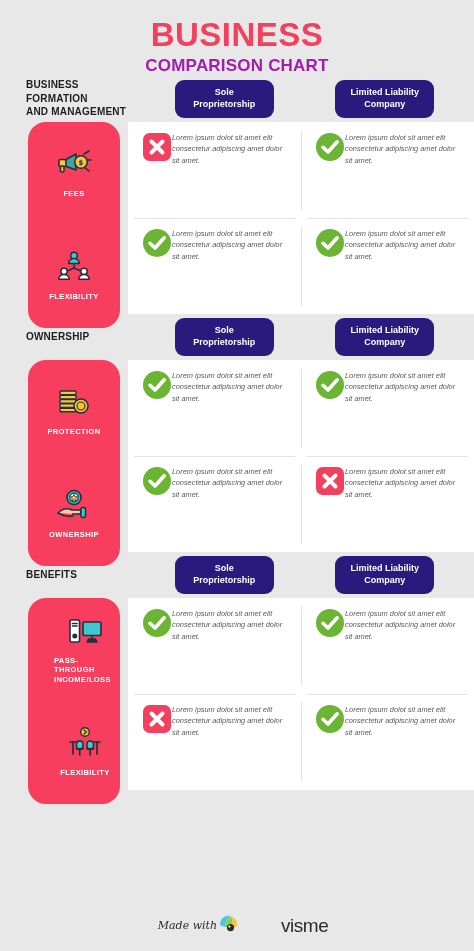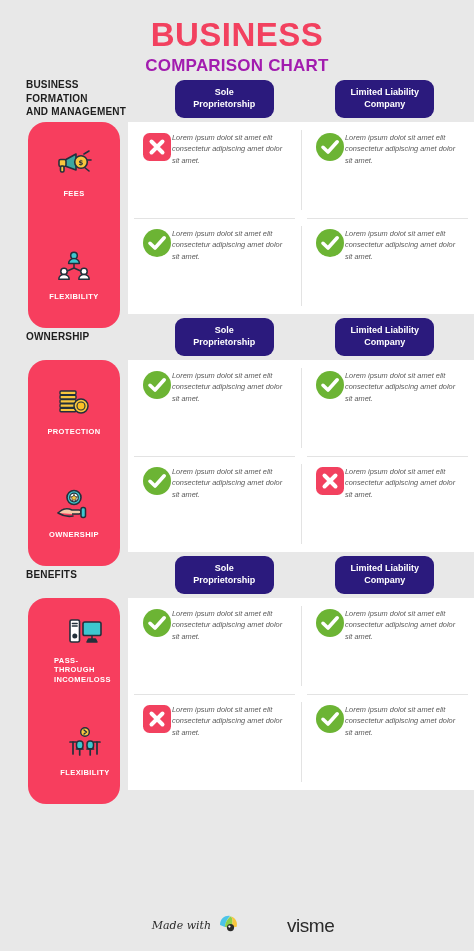--- a/index.html
+++ b/index.html
@@ -87,21 +87,21 @@
   }
   .mark { margin-bottom:7px; }
   .desc {
     font-size:7.4px; color:#5b5b5b; line-height:1.55;
     text-align:left; width:100%;
   }
 
   
   .footer {
     position:absolute; left:0; right:0; bottom:14px;
-    display:flex; align-items:center; justify-content:center; gap:7px;padding-left:12px;
+    display:flex; align-items:center; justify-content:center; gap:1px;padding-left:12px;
   }
   .made-with {
     font-family:"DejaVu Serif", serif; font-style:italic;
     font-size:11px; color:#2b2b2b;
   }
   .visme-word {
     font-size:19px; color:#2b2b2b; letter-spacing:-0.5px; font-weight:400;margin-left:40px;
   }
 </style>
 </head>

